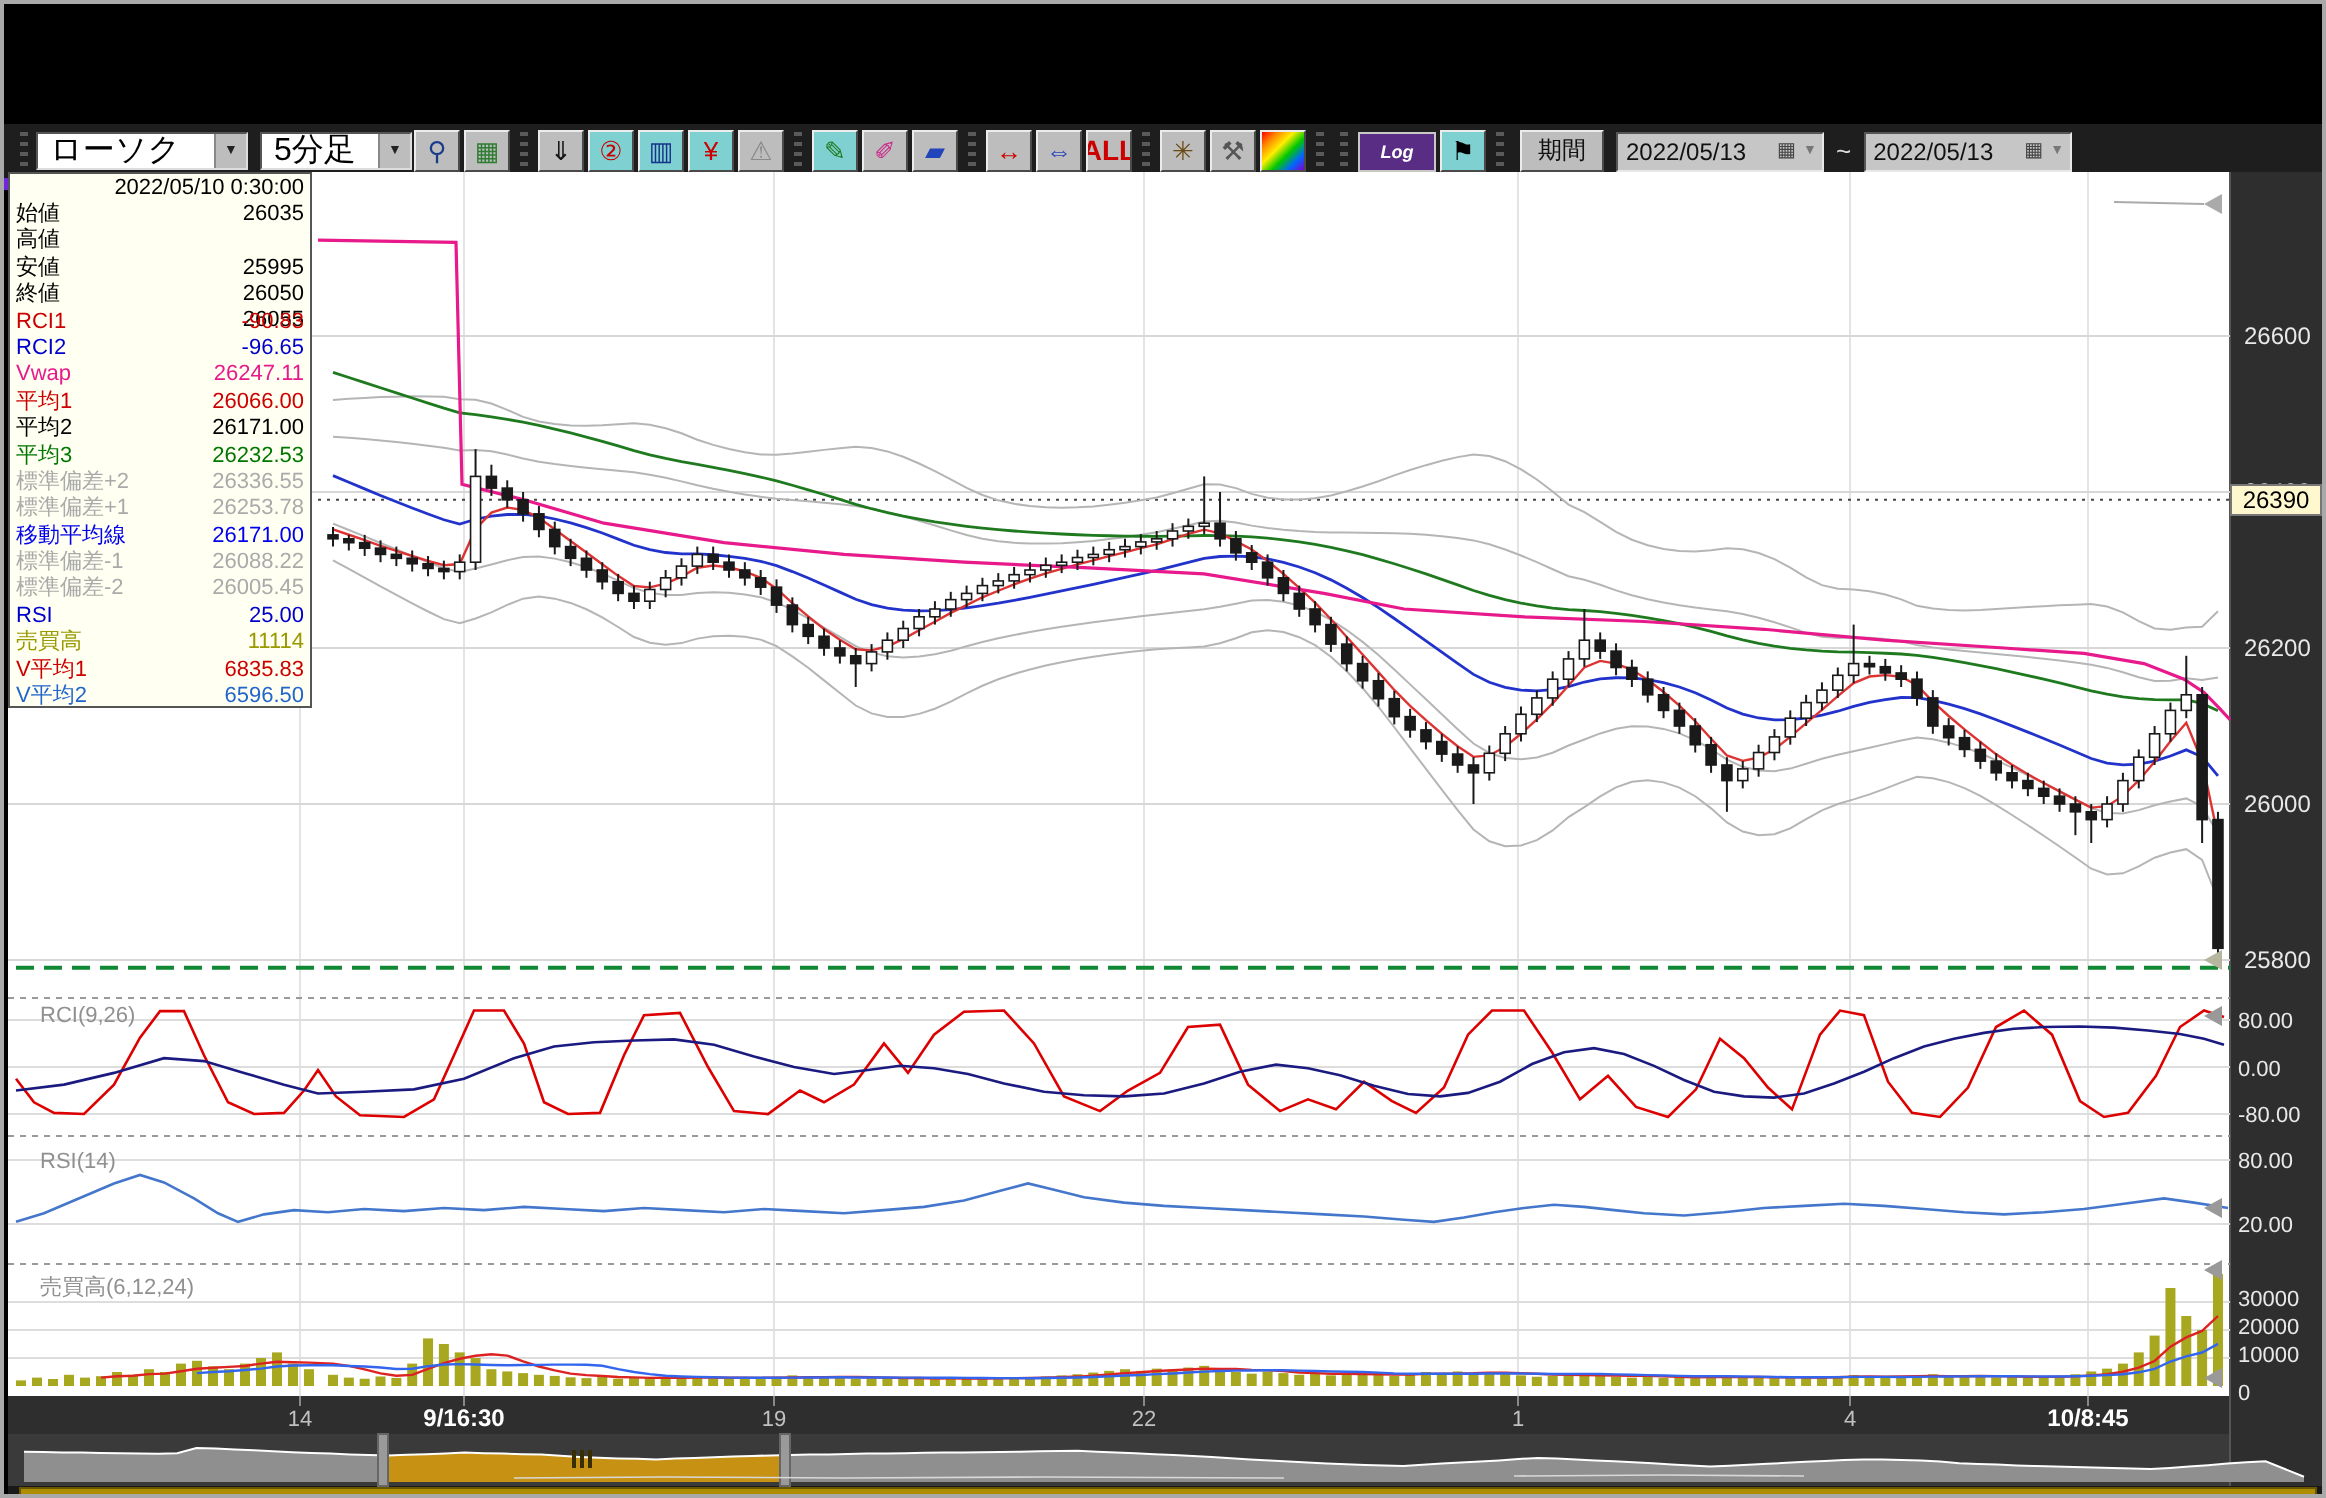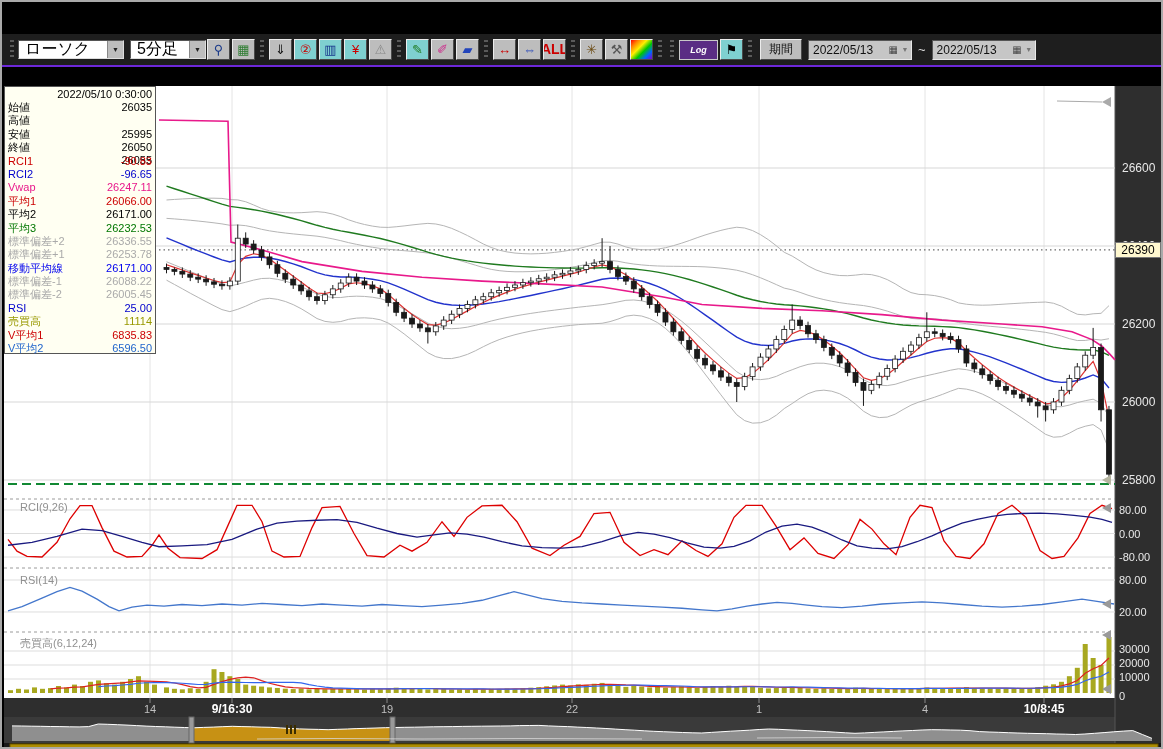--- a/index.html
+++ b/index.html
@@ -24,22 +24,22 @@
   .combo{height:19px;background:#fff;border:1px solid;border-color:#555 #ddd #ddd #555;
     display:flex;align-items:center;color:#000;}
   .combo .cval{padding:0 6px;flex:1;white-space:nowrap;}
   .combo .dd{width:16px;height:100%;background:#bdbdbd;border-left:1px solid #888;
     display:flex;align-items:center;justify-content:center;font-size:7px;color:#222;}
   .symbolcombo{width:134px;margin-right:14px;}
   .instrument{flex:0 0 auto;}
   .inf-spacer{flex:1;}
   .session{margin-right:18px;}
   
-  .toolbar{position:absolute;left:0;top:32px;width:100%;height:33px;background:#1e1e1e;
-    display:flex;align-items:center;padding:0 4px;border-bottom:2px solid #6d28d9;}
+  .toolbar{position:absolute;left:0;top:60px;width:100%;height:33px;background:#1e1e1e;
+    display:flex;align-items:center;padding:0 4px;border-bottom:6px solid #6d28d9;}
   .grip{width:4px;height:20px;margin:0 4px;
     background:repeating-linear-gradient(180deg,#5a5a5a 0 2px,transparent 2px 5px);}
   .ccombo{width:106px;margin-right:6px;}
   .ccombo2{width:76px;}
   .tbtn{width:23px;height:21px;margin:0 1px;background:#bdbdbd;border:1px solid;
     border-color:#ececec #4a4a4a #4a4a4a #ececec;display:flex;align-items:center;justify-content:center;
     font-size:13px;line-height:13px;overflow:hidden;}
   .tbtn.teal{background:#7fd0d0;}
   .tbtn.txt{font-size:14px;font-weight:bold;}
   .tbtn.rainbow{background:linear-gradient(135deg,#f00,#ff8800,#ffee00,#00c800,#0066ff,#8800cc);}

